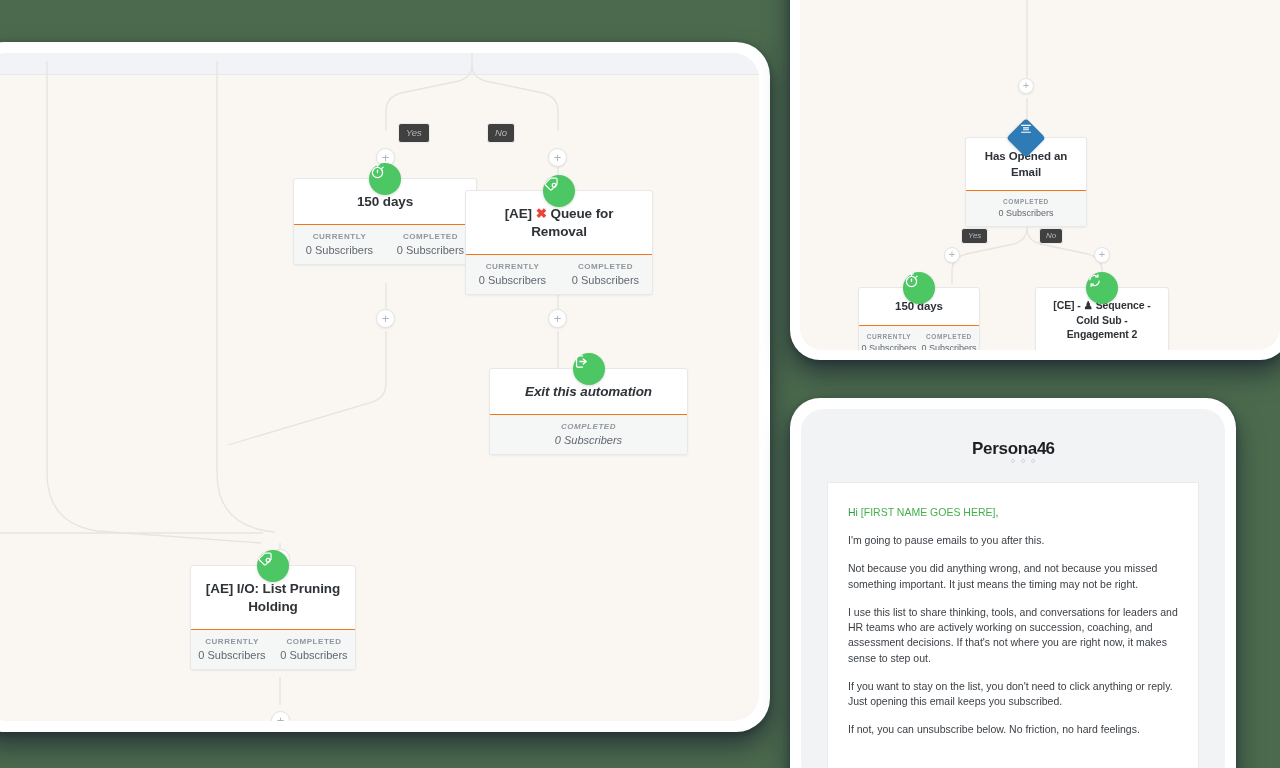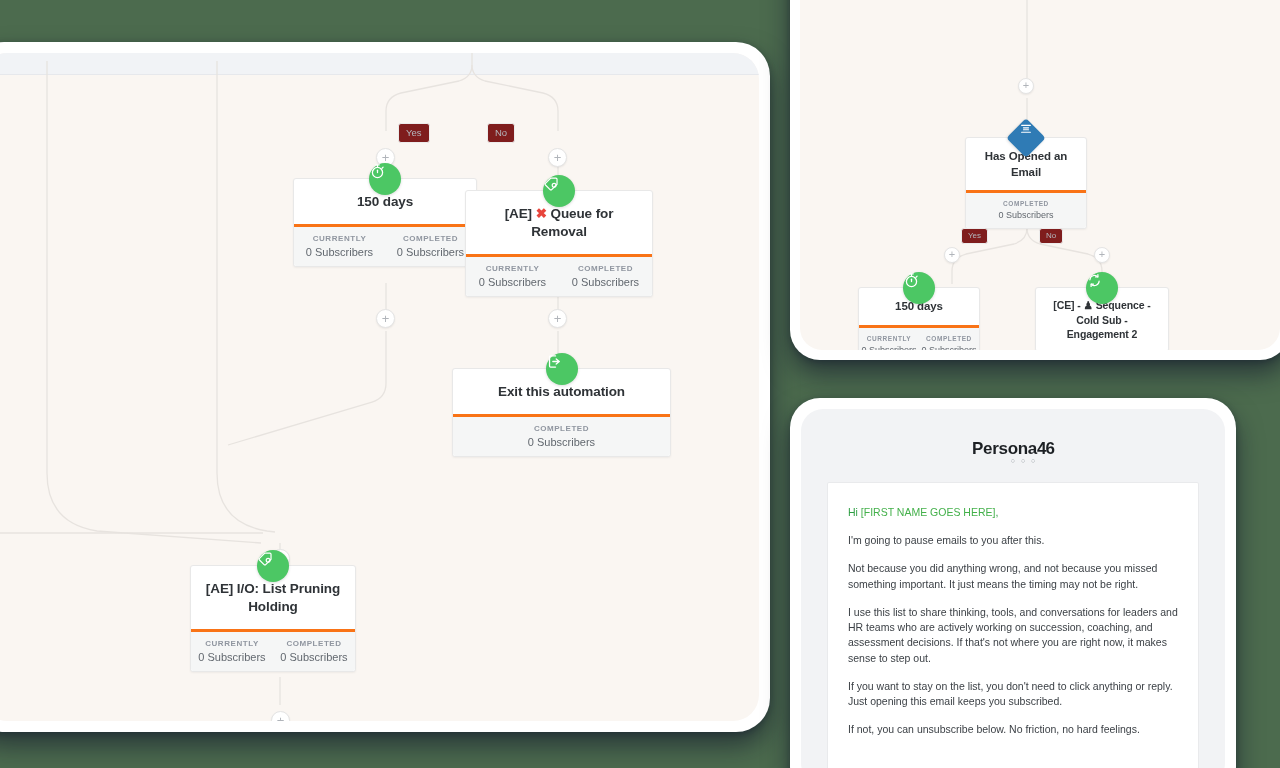--- a/index.html
+++ b/index.html
@@ -55,21 +55,21 @@
   .node .title {
     padding: 14px 10px 13px;
     font-size: 13.5px;
     font-weight: 700;
     color: #2f3337;
     line-height: 1.35;
     letter-spacing: -0.1px;
   }
   .node .stats {
     display: flex;
-    border-top: 3px solid #f97316;
+    border-top: 1px solid #f97316;
     background: #f5f6f6;
     border-radius: 0 0 3px 3px;
   }
   .node .stat { flex: 1; padding: 7px 2px 8px; }
   .node .stat .lbl {
     font-size: 8px; letter-spacing: .55px; font-weight: 700;
     color: #9096a0; text-transform: uppercase;
   }
   .node .stat .val { font-size: 11px; color: #62686f; margin-top: 3px; }
 
@@ -95,23 +95,24 @@
     background:#fff; border:1px solid #e4e4e4;
     box-shadow: 0 1px 2px rgba(0,0,0,.07);
     display:flex; align-items:center; justify-content:center;
     color:#b0b4ba; font-size:13px; line-height:1; font-weight:400;
     z-index: 3;
   }
   .plus::before { content:"+"; display:block; margin-top:-1px; }
 
   
   .pill {
-    position: absolute; background:#7f1d1d; border:1px solid #ececec; border-radius:3px;
+    position: absolute; background:#404040; border:1px solid #ececec; border-radius:3px;
     font-size: 9.5px; color:#b3b7bd; padding: 4px 7px; line-height:1;
     z-index: 3;
+    font-style: italic;
   }
 
   
   .email-wrap { position:absolute; inset:0; padding: 22px 18px; }
   .brand {
     text-align:center; font-size: 17px; font-weight: 700; color:#1d2024;
     letter-spacing:-.3px; padding: 8px 0 4px;
   }
   .brand .num { letter-spacing:-1px; }
   .brand .dots {
@@ -208,21 +209,21 @@
               <div class="lbl">CURRENTLY</div>
               <div class="val">0 Subscribers</div>
             </div>
             <div class="stat">
               <div class="lbl">COMPLETED</div>
               <div class="val">0 Subscribers</div>
             </div>
           </div>
         </div>
 
-        <div class="node" style="left:471px; top:315px; width:219px;">
+        <div class="node" style="left:508px; top:315px; width:199px;font-style:italic;">
           <div class="badge" style="left:50%; top:-16px; margin-left:-16px;">
             <svg viewBox="0 0 24 24" fill="none" stroke="#fff" stroke-width="1.8" stroke-linecap="round" stroke-linejoin="round">
               <path d="M13.5 4.2H6.4A1.4 1.4 0 0 0 5 5.6v12.8a1.4 1.4 0 0 0 1.4 1.4h7.1"></path>
               <path d="M14.4 8.4 18.8 12l-4.4 3.6M18.8 12H9.6"></path>
             </svg>
           </div>
           <div class="title">Exit this automation</div>
           <div class="stats">
             <div class="stat">
               <div class="lbl">COMPLETED</div>

